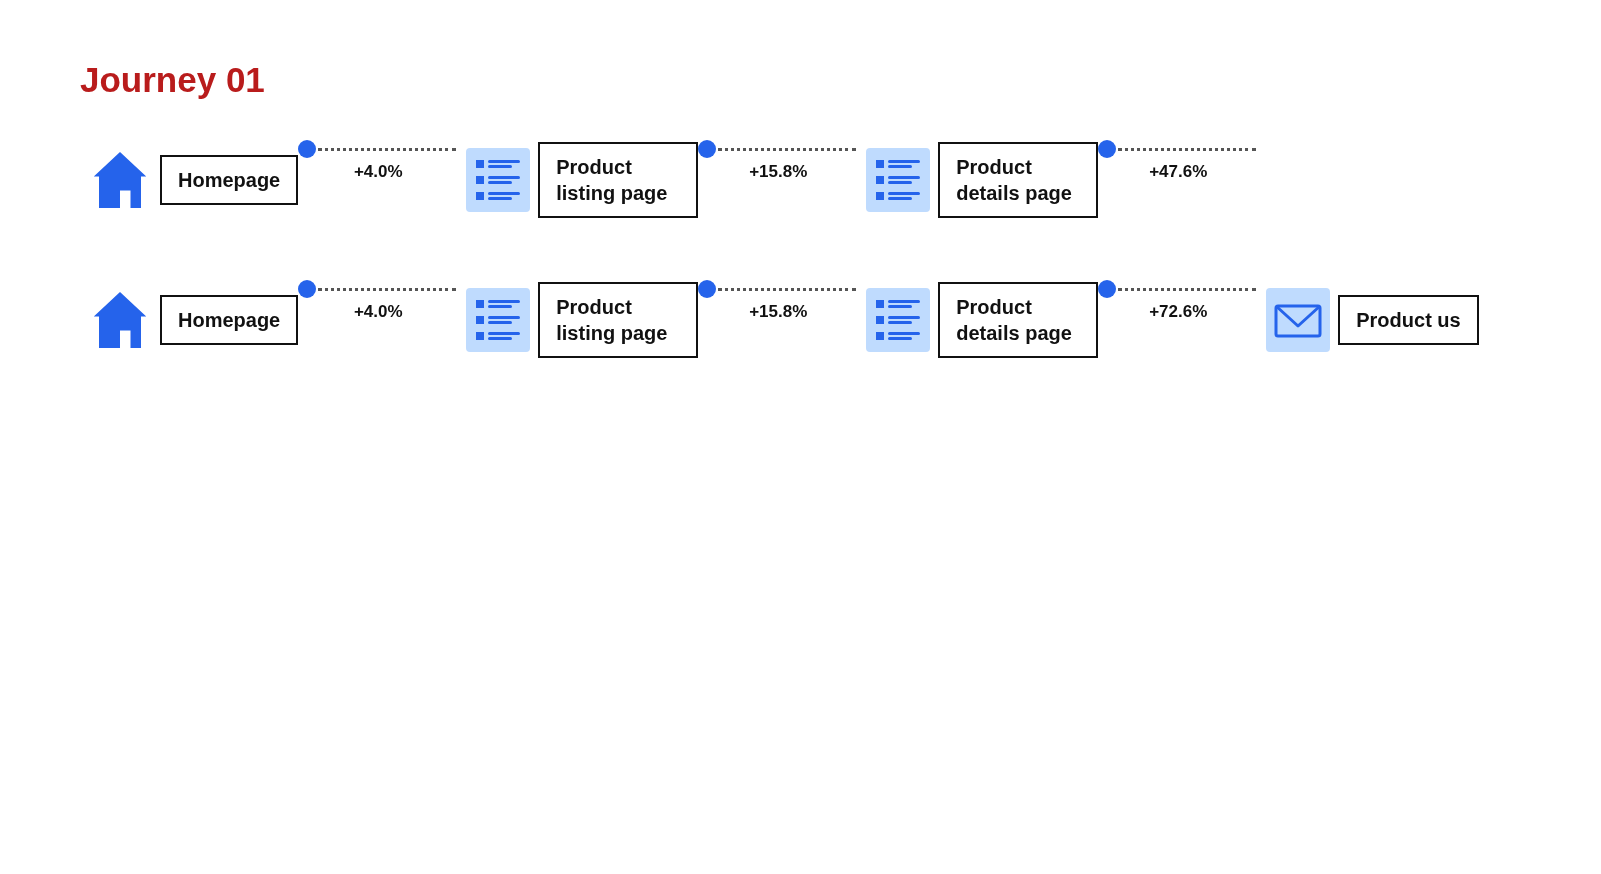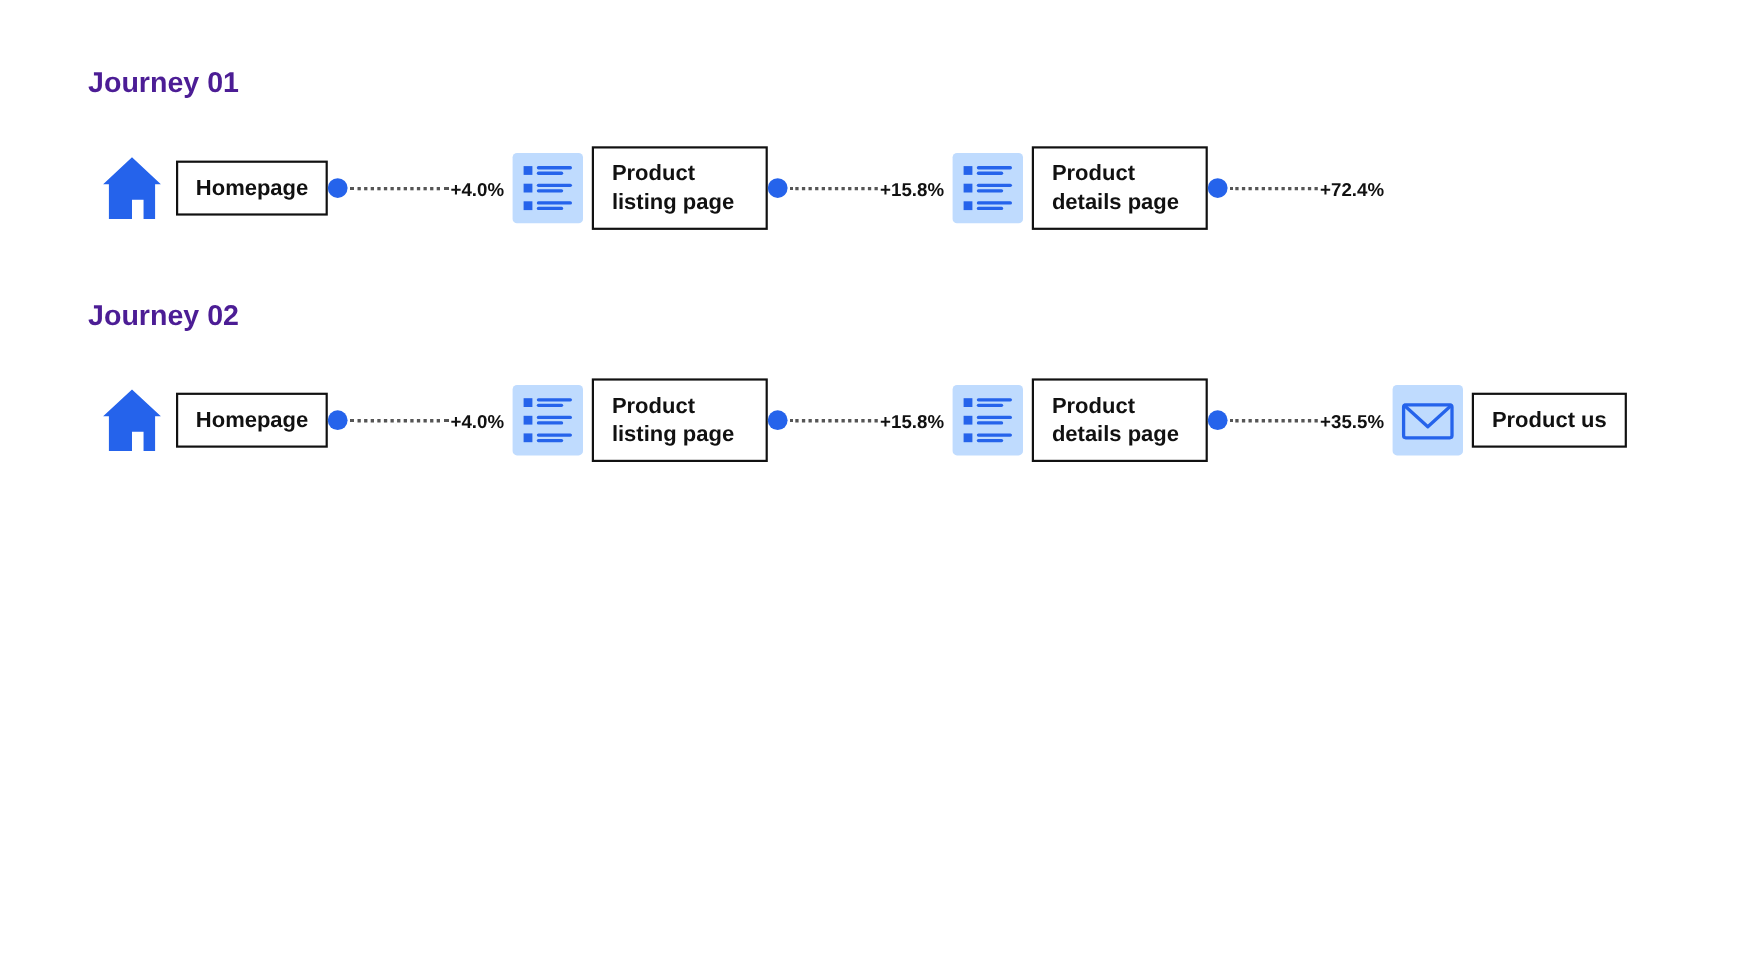--- a/index.html
+++ b/index.html
@@ -9,23 +9,23 @@
       width: 1601px;
       min-height: 874px;
       padding: 60px 80px;
     }
 
     .journey-section {
       margin-bottom: 60px;
     }
 
     .journey-title {
-      font-size: 26px;
+      font-size: 35px;
       font-weight: 700;
-      color: #4c1d95;
+      color: #b91c1c;
       margin-bottom: 40px;
     }
 
     .journey-flow {
       display: flex;
       gap: 0;
     }
 
     
     .node {
@@ -52,21 +52,21 @@
       color: #111;
       line-height: 1.3;
       min-width: 120px;
       max-width: 160px;
       white-space: normal;
     }
 
     
     .connector {
       display: flex;
-      flex-direction: row;
+      flex-direction: column;
       align-items: center;
       position: relative;
       flex-shrink: 0;
       width: 160px;
     }
 
     .connector-line-wrapper {
       display: flex;
       align-items: center;
       width: 100%;
@@ -164,26 +164,25 @@
     <rect x="26" y="53" width="24" height="3" rx="1.5" fill="#2563eb"></rect>
   </svg>
           </div>
           <div class="node-label">Product details page</div>
         </div>
         <div class="connector">
         <div class="connector-line-wrapper">
           <div class="connector-dot"></div>
           <div class="connector-dashes"></div>
         </div>
-        <div class="connector-percent">+72.4%</div>
+        <div class="connector-percent">+47.6%</div>
       </div>
       </div>
     </div>
     <div class="journey-section">
-      <div class="journey-title">Journey 02</div>
       <div class="journey-flow">
         <div class="node">
           <div class="node-icon home-icon">
             <svg viewBox="0 0 80 80" fill="none" xmlns="http://www.w3.org/2000/svg">
     <polygon points="40,8 10,36 16,36 16,72 40,72 40,52 52,52 52,72 64,72 64,36 70,36" fill="#2563eb"></polygon>
   </svg>
           </div>
           <div class="node-label">Homepage</div>
         </div>
         <div class="connector">
@@ -232,21 +231,21 @@
     <rect x="26" y="53" width="24" height="3" rx="1.5" fill="#2563eb"></rect>
   </svg>
           </div>
           <div class="node-label">Product details page</div>
         </div>
         <div class="connector">
         <div class="connector-line-wrapper">
           <div class="connector-dot"></div>
           <div class="connector-dashes"></div>
         </div>
-        <div class="connector-percent">+35.5%</div>
+        <div class="connector-percent">+72.6%</div>
       </div>
         <div class="node">
           <div class="node-icon">
             <svg viewBox="0 0 72 72" fill="none" xmlns="http://www.w3.org/2000/svg" width="72" height="72">
     <rect x="4" y="4" width="64" height="64" rx="4" fill="#bfdbfe"></rect>
     <rect x="14" y="22" width="44" height="30" rx="2" fill="none" stroke="#2563eb" stroke-width="3"></rect>
     <polyline points="14,22 36,42 58,22" fill="none" stroke="#2563eb" stroke-width="3" stroke-linejoin="round"></polyline>
   </svg>
           </div>
           <div class="node-label">Product us</div>

